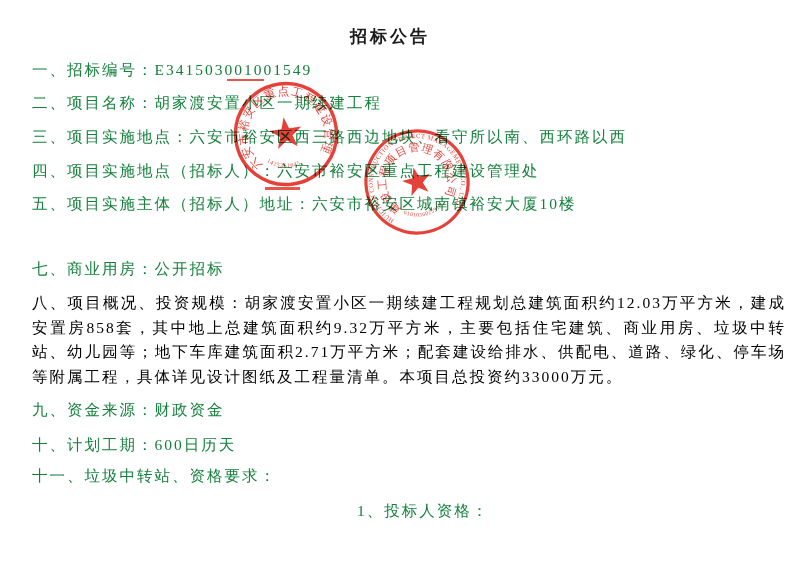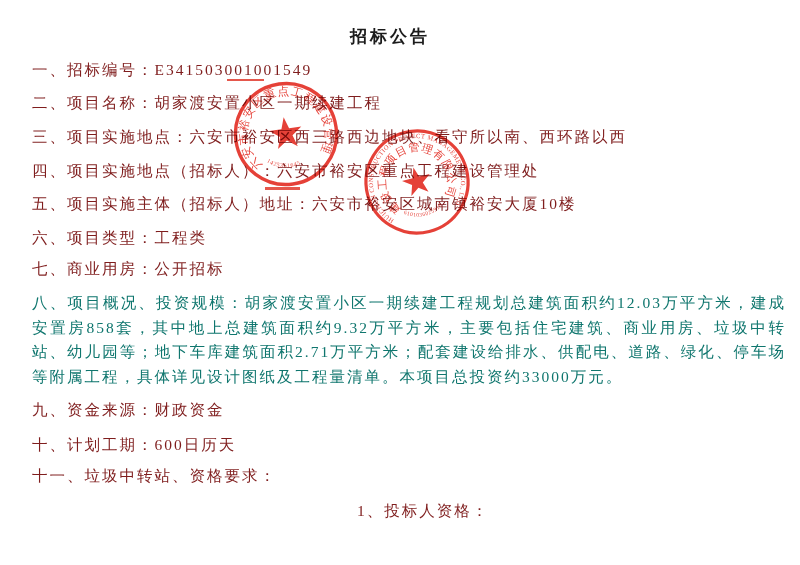--- a/index.html
+++ b/index.html
@@ -2,42 +2,41 @@
 <html><head>
 <meta charset="utf-8">
 <style>
   html, body { margin:0; padding:0; background:#ffffff; }
   body { width:800px; height:565px; position:relative; overflow:hidden;
          font-family:"Liberation Serif","DejaVu Serif",serif; }
   .page { position:absolute; inset:0; background:#ffffff; }
   .doc-title { position:absolute; top:25px; left:0; width:780px; text-align:center;
                font-size:17px; letter-spacing:3px; color:#1b1b1b; font-weight:700; }
   .doc-line { position:absolute; left:32px; right:14px; font-size:15.5px;
-              letter-spacing:2px; color:#7f1d1d; white-space:nowrap; }
+              letter-spacing:2px; color:#15803d; white-space:nowrap; }
   .doc-para { position:absolute; left:32px; right:14px; font-size:15.5px;
-              letter-spacing:2px; color:#0f766e; line-height:24.5px;
+              letter-spacing:2px; color:#000000; line-height:24.5px;
               text-align:justify; white-space:normal; }
   .indent { left:60px;text-align:center; }
   .red-mark { position:absolute; height:2px; background:#e0392d; opacity:.85; }
   .seal { position:absolute; mix-blend-mode:multiply; opacity:.88; }
   .seal text { fill:#e2261c; font-family:"Liberation Serif","DejaVu Serif",serif; }
 </style>
 </head>
 <body>
 
 <main class="page">
 
   <div class="doc-title">招标公告</div>
 
   <div class="doc-line" style="top:60px">一、招标编号：E341503001001549</div>
   <div class="doc-line" style="top:93px">二、项目名称：胡家渡安置小区一期续建工程</div>
   <div class="doc-line" style="top:127px">三、项目实施地点：六安市裕安区西三路西边地块、看守所以南、西环路以西</div>
   <div class="doc-line" style="top:161px">四、项目实施地点（招标人）：六安市裕安区重点工程建设管理处</div>
   <div class="doc-line" style="top:194px">五、项目实施主体（招标人）地址：六安市裕安区城南镇裕安大厦10楼</div>
-  <div class="doc-line" style="top:228px">六、项目类型：工程类</div>
   <div class="doc-line" style="top:259px">七、商业用房：公开招标</div>
   <div class="doc-para" style="top:291px">八、项目概况、投资规模：胡家渡安置小区一期续建工程规划总建筑面积约12.03万平方米，建成安置房858套，其中地上总建筑面积约9.32万平方米，主要包括住宅建筑、商业用房、垃圾中转站、幼儿园等；地下车库建筑面积2.71万平方米；配套建设给排水、供配电、道路、绿化、停车场等附属工程，具体详见设计图纸及工程量清单。本项目总投资约33000万元。</div>
   <div class="doc-line" style="top:400px">九、资金来源：财政资金</div>
   <div class="doc-line" style="top:435px">十、计划工期：600日历天</div>
   <div class="doc-line" style="top:466px">十一、垃圾中转站、资格要求：</div>
   <div class="doc-line indent" style="top:501px">1、投标人资格：</div>
 
   <div class="red-mark" style="left:227px; top:79px;  width:37px;"></div>
   <div class="red-mark" style="left:265px; top:187px; width:35px; height:2.5px;"></div>
 

